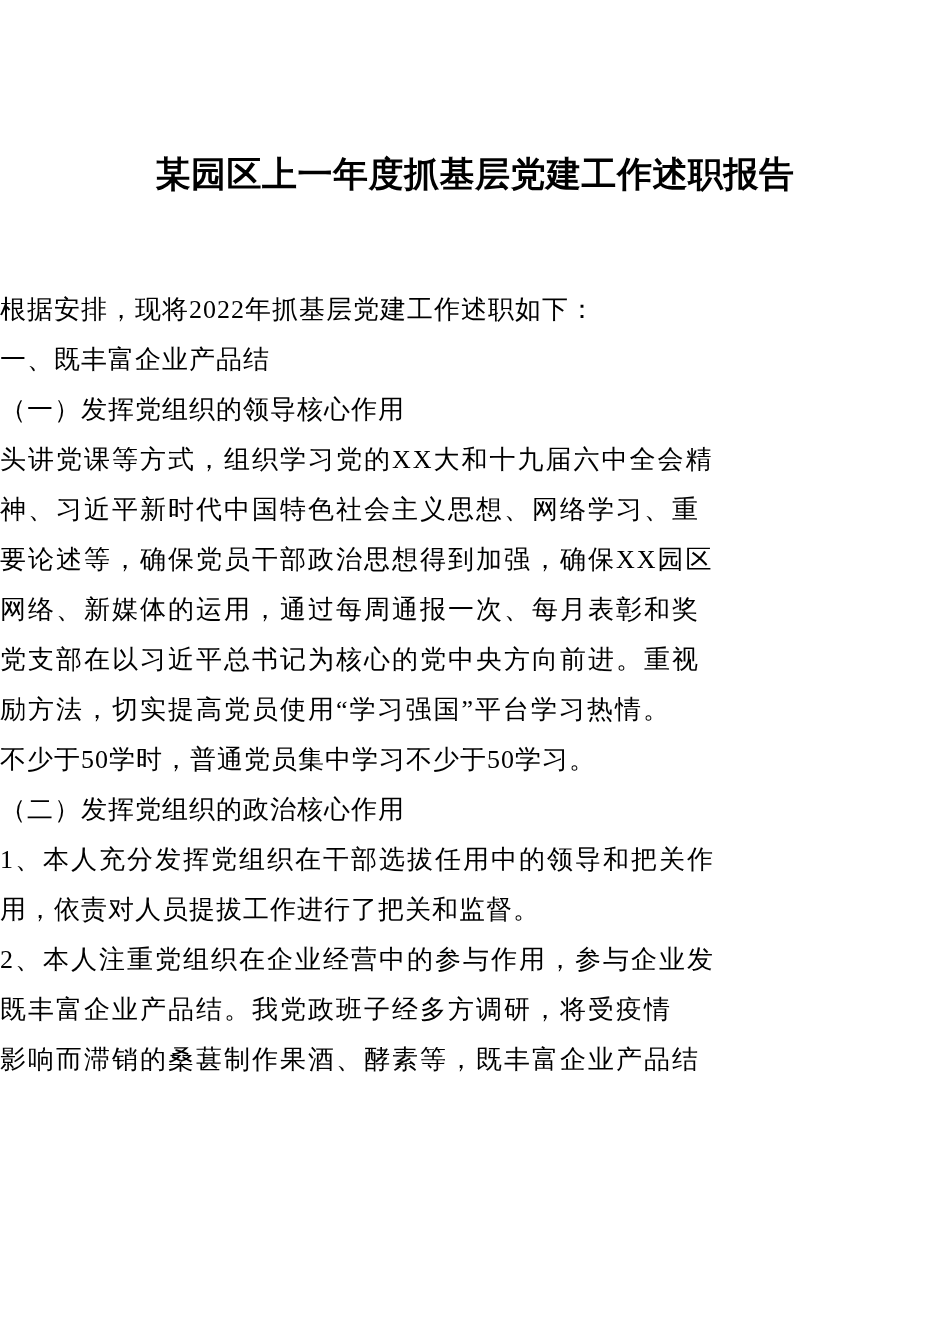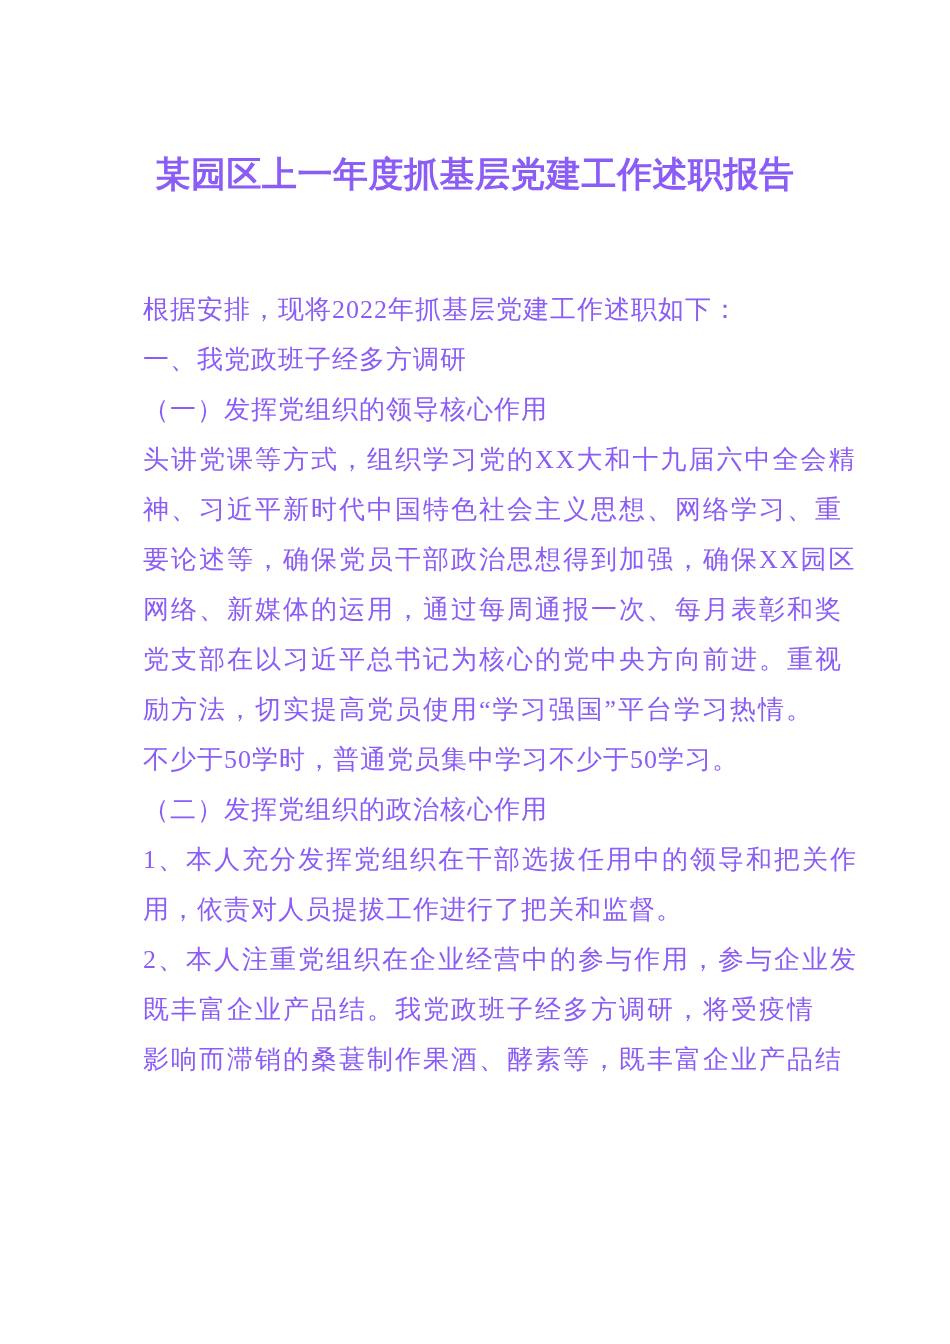--- a/index.html
+++ b/index.html
@@ -6,36 +6,35 @@
     margin: 0;
     padding: 0;
     background: #ffffff;
   }
   .page {
     position: relative;
     width: 950px;
     height: 1148px;
     background: #ffffff;
     overflow: hidden;
-    color: #8b5cf6;
+    color: #000000;
     font-family: "Liberation Serif", "DejaVu Serif", serif;
   }
   .doc-title {
     margin: 152px 0 0 0;
     padding: 0;
     text-align: center;
     font-size: 35px;
     font-weight: 700;
     line-height: 46px;
     letter-spacing: 0.5px;
     white-space: nowrap;
   }
   .doc-body {
     margin-top: 87px;
-    margin-left: 143px;
     width: 707px;
   }
   .line {
     font-size: 26px;
     line-height: 50px;
     height: 50px;
     letter-spacing: 1px;
     text-align: left;
     white-space: nowrap;
   }
@@ -43,21 +42,21 @@
     letter-spacing: 2px;
   }
 </style>
 </head>
 <body>
 
 <div class="page">
   <h1 class="doc-title">某园区上一年度抓基层党建工作述职报告</h1>
   <div class="doc-body">
     <div class="line">根据安排，现将2022年抓基层党建工作述职如下：</div>
-    <div class="line">一、我党政班子经多方调研</div>
+    <div class="line">一、既丰富企业产品结</div>
     <div class="line">（一）发挥党组织的领导核心作用</div>
     <div class="line fill">头讲党课等方式，组织学习党的XX大和十九届六中全会精</div>
     <div class="line fill">神、习近平新时代中国特色社会主义思想、网络学习、重</div>
     <div class="line fill">要论述等，确保党员干部政治思想得到加强，确保XX园区</div>
     <div class="line fill">网络、新媒体的运用，通过每周通报一次、每月表彰和奖</div>
     <div class="line fill">党支部在以习近平总书记为核心的党中央方向前进。重视</div>
     <div class="line fill">励方法，切实提高党员使用“学习强国”平台学习热情。</div>
     <div class="line">不少于50学时，普通党员集中学习不少于50学习。</div>
     <div class="line">（二）发挥党组织的政治核心作用</div>
     <div class="line fill">1、本人充分发挥党组织在干部选拔任用中的领导和把关作</div>

